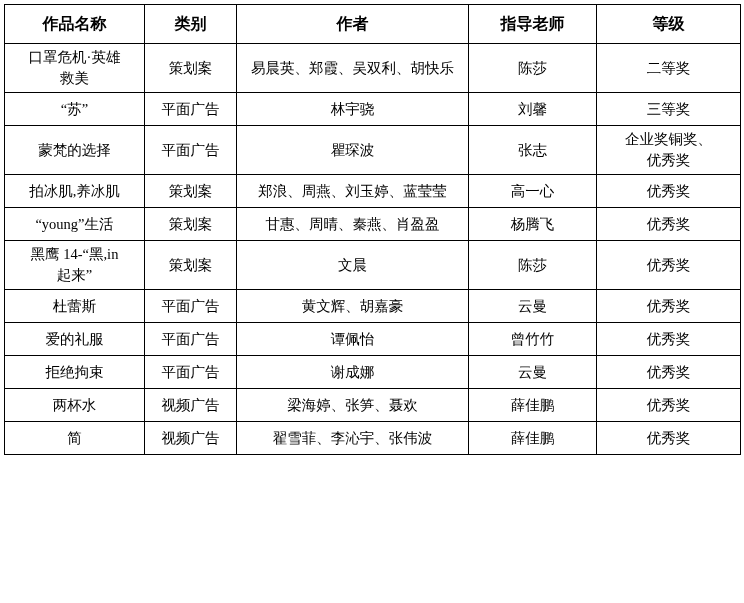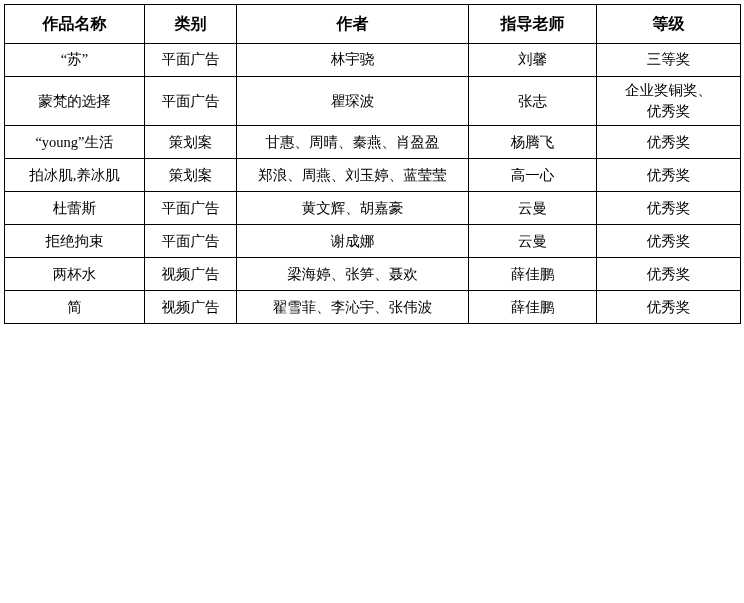--- a/index.html
+++ b/index.html
@@ -72,53 +72,76 @@
       <tr>
         <th>作品名称</th>
         <th>类别</th>
         <th>作者</th>
         <th>指导老师</th>
         <th>等级</th>
       </tr>
     </thead>
     <tbody id="table-body">
         <tr>
+          <td class="cell-multiline">口罩危机·英雄
+救美</td>
+          <td class="cell-multiline">策划案</td>
+          <td class="cell-multiline">易晨英、郑霞、吴双利、胡快乐</td>
+          <td class="cell-multiline">陈莎</td>
+          <td class="cell-multiline">二等奖</td>
+        </tr>
+        <tr>
           <td class="cell-multiline">“苏”</td>
           <td class="cell-multiline">平面广告</td>
           <td class="cell-multiline">林宇骁</td>
           <td class="cell-multiline">刘馨</td>
           <td class="cell-multiline">三等奖</td>
         </tr>
         <tr>
           <td class="cell-multiline">蒙梵的选择</td>
           <td class="cell-multiline">平面广告</td>
           <td class="cell-multiline">瞿琛波</td>
           <td class="cell-multiline">张志</td>
           <td class="cell-multiline">企业奖铜奖、
 优秀奖</td>
         </tr>
         <tr>
+          <td class="cell-multiline">拍冰肌,养冰肌</td>
+          <td class="cell-multiline">策划案</td>
+          <td class="cell-multiline">郑浪、周燕、刘玉婷、蓝莹莹</td>
+          <td class="cell-multiline">高一心</td>
+          <td class="cell-multiline">优秀奖</td>
+        </tr>
+        <tr>
           <td class="cell-multiline">“young”生活</td>
           <td class="cell-multiline">策划案</td>
           <td class="cell-multiline">甘惠、周晴、秦燕、肖盈盈</td>
           <td class="cell-multiline">杨腾飞</td>
           <td class="cell-multiline">优秀奖</td>
         </tr>
         <tr>
-          <td class="cell-multiline">拍冰肌,养冰肌</td>
+          <td class="cell-multiline">黑鹰 14-“黑,in
+起来”</td>
           <td class="cell-multiline">策划案</td>
-          <td class="cell-multiline">郑浪、周燕、刘玉婷、蓝莹莹</td>
-          <td class="cell-multiline">高一心</td>
+          <td class="cell-multiline">文晨</td>
+          <td class="cell-multiline">陈莎</td>
           <td class="cell-multiline">优秀奖</td>
         </tr>
         <tr>
           <td class="cell-multiline">杜蕾斯</td>
           <td class="cell-multiline">平面广告</td>
           <td class="cell-multiline">黄文辉、胡嘉豪</td>
           <td class="cell-multiline">云曼</td>
+          <td class="cell-multiline">优秀奖</td>
+        </tr>
+        <tr>
+          <td class="cell-multiline">爱的礼服</td>
+          <td class="cell-multiline">平面广告</td>
+          <td class="cell-multiline">谭佩怡</td>
+          <td class="cell-multiline">曾竹竹</td>
           <td class="cell-multiline">优秀奖</td>
         </tr>
         <tr>
           <td class="cell-multiline">拒绝拘束</td>
           <td class="cell-multiline">平面广告</td>
           <td class="cell-multiline">谢成娜</td>
           <td class="cell-multiline">云曼</td>
           <td class="cell-multiline">优秀奖</td>
         </tr>
         <tr>

